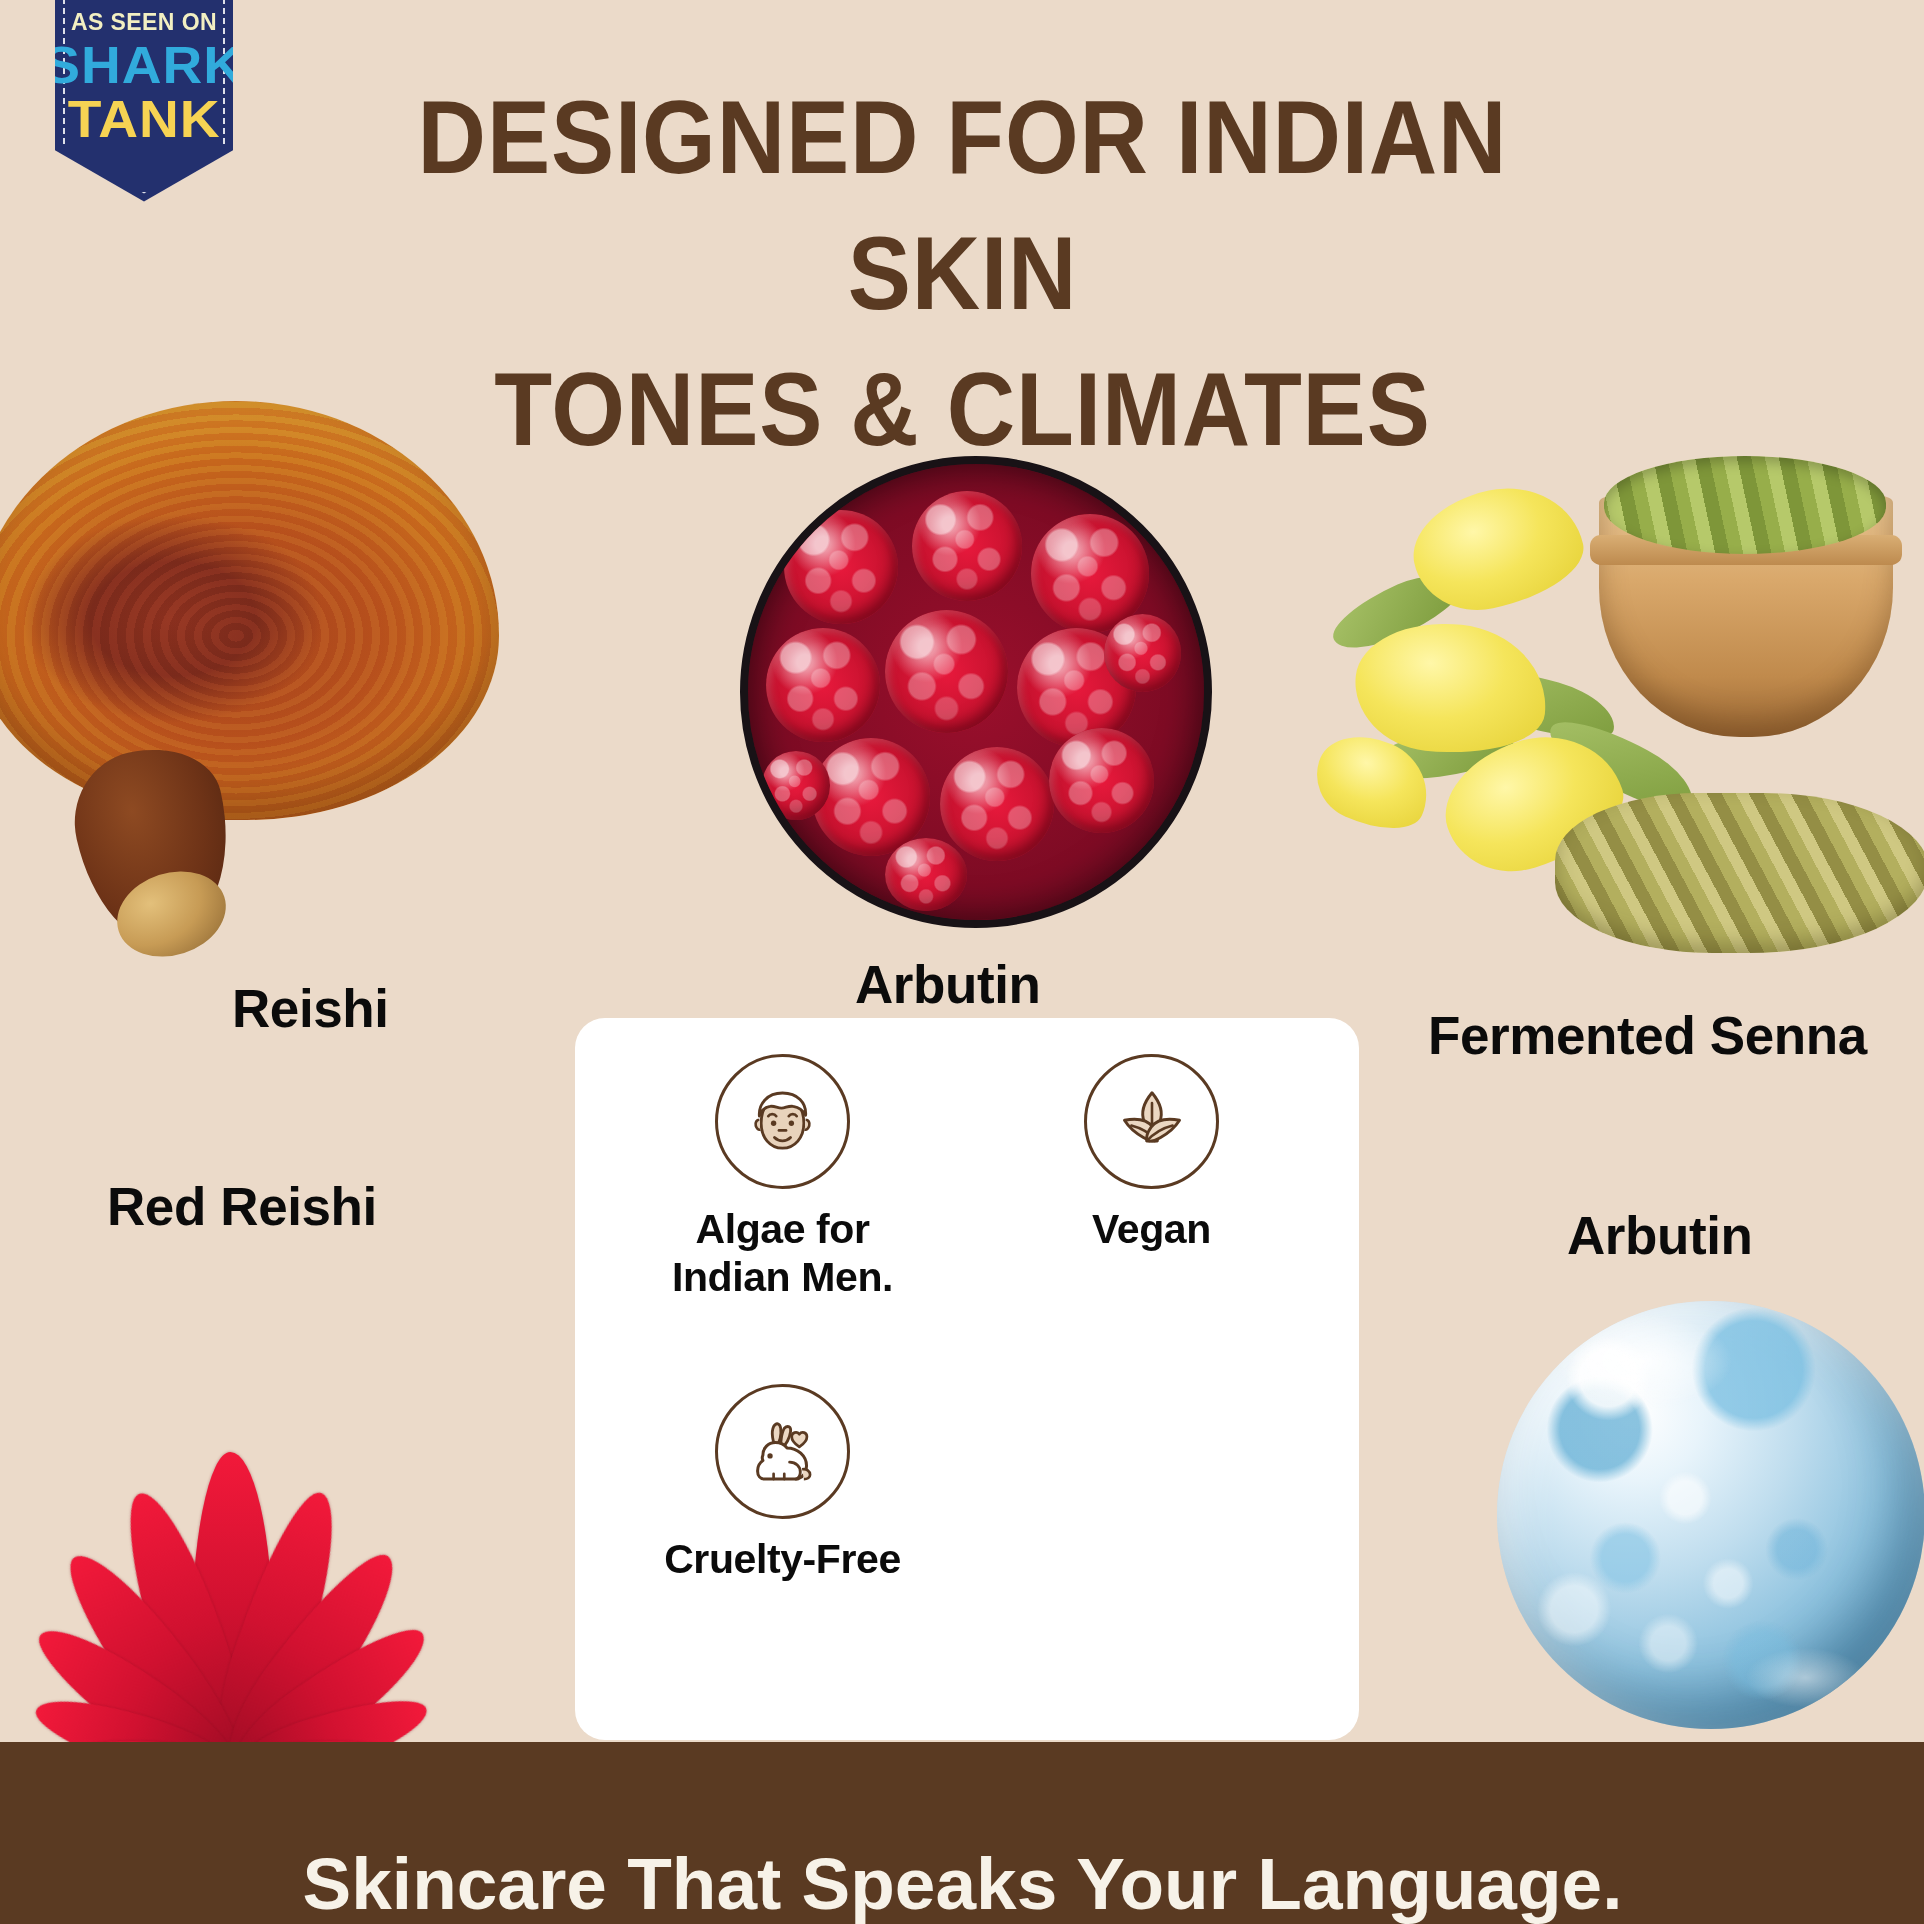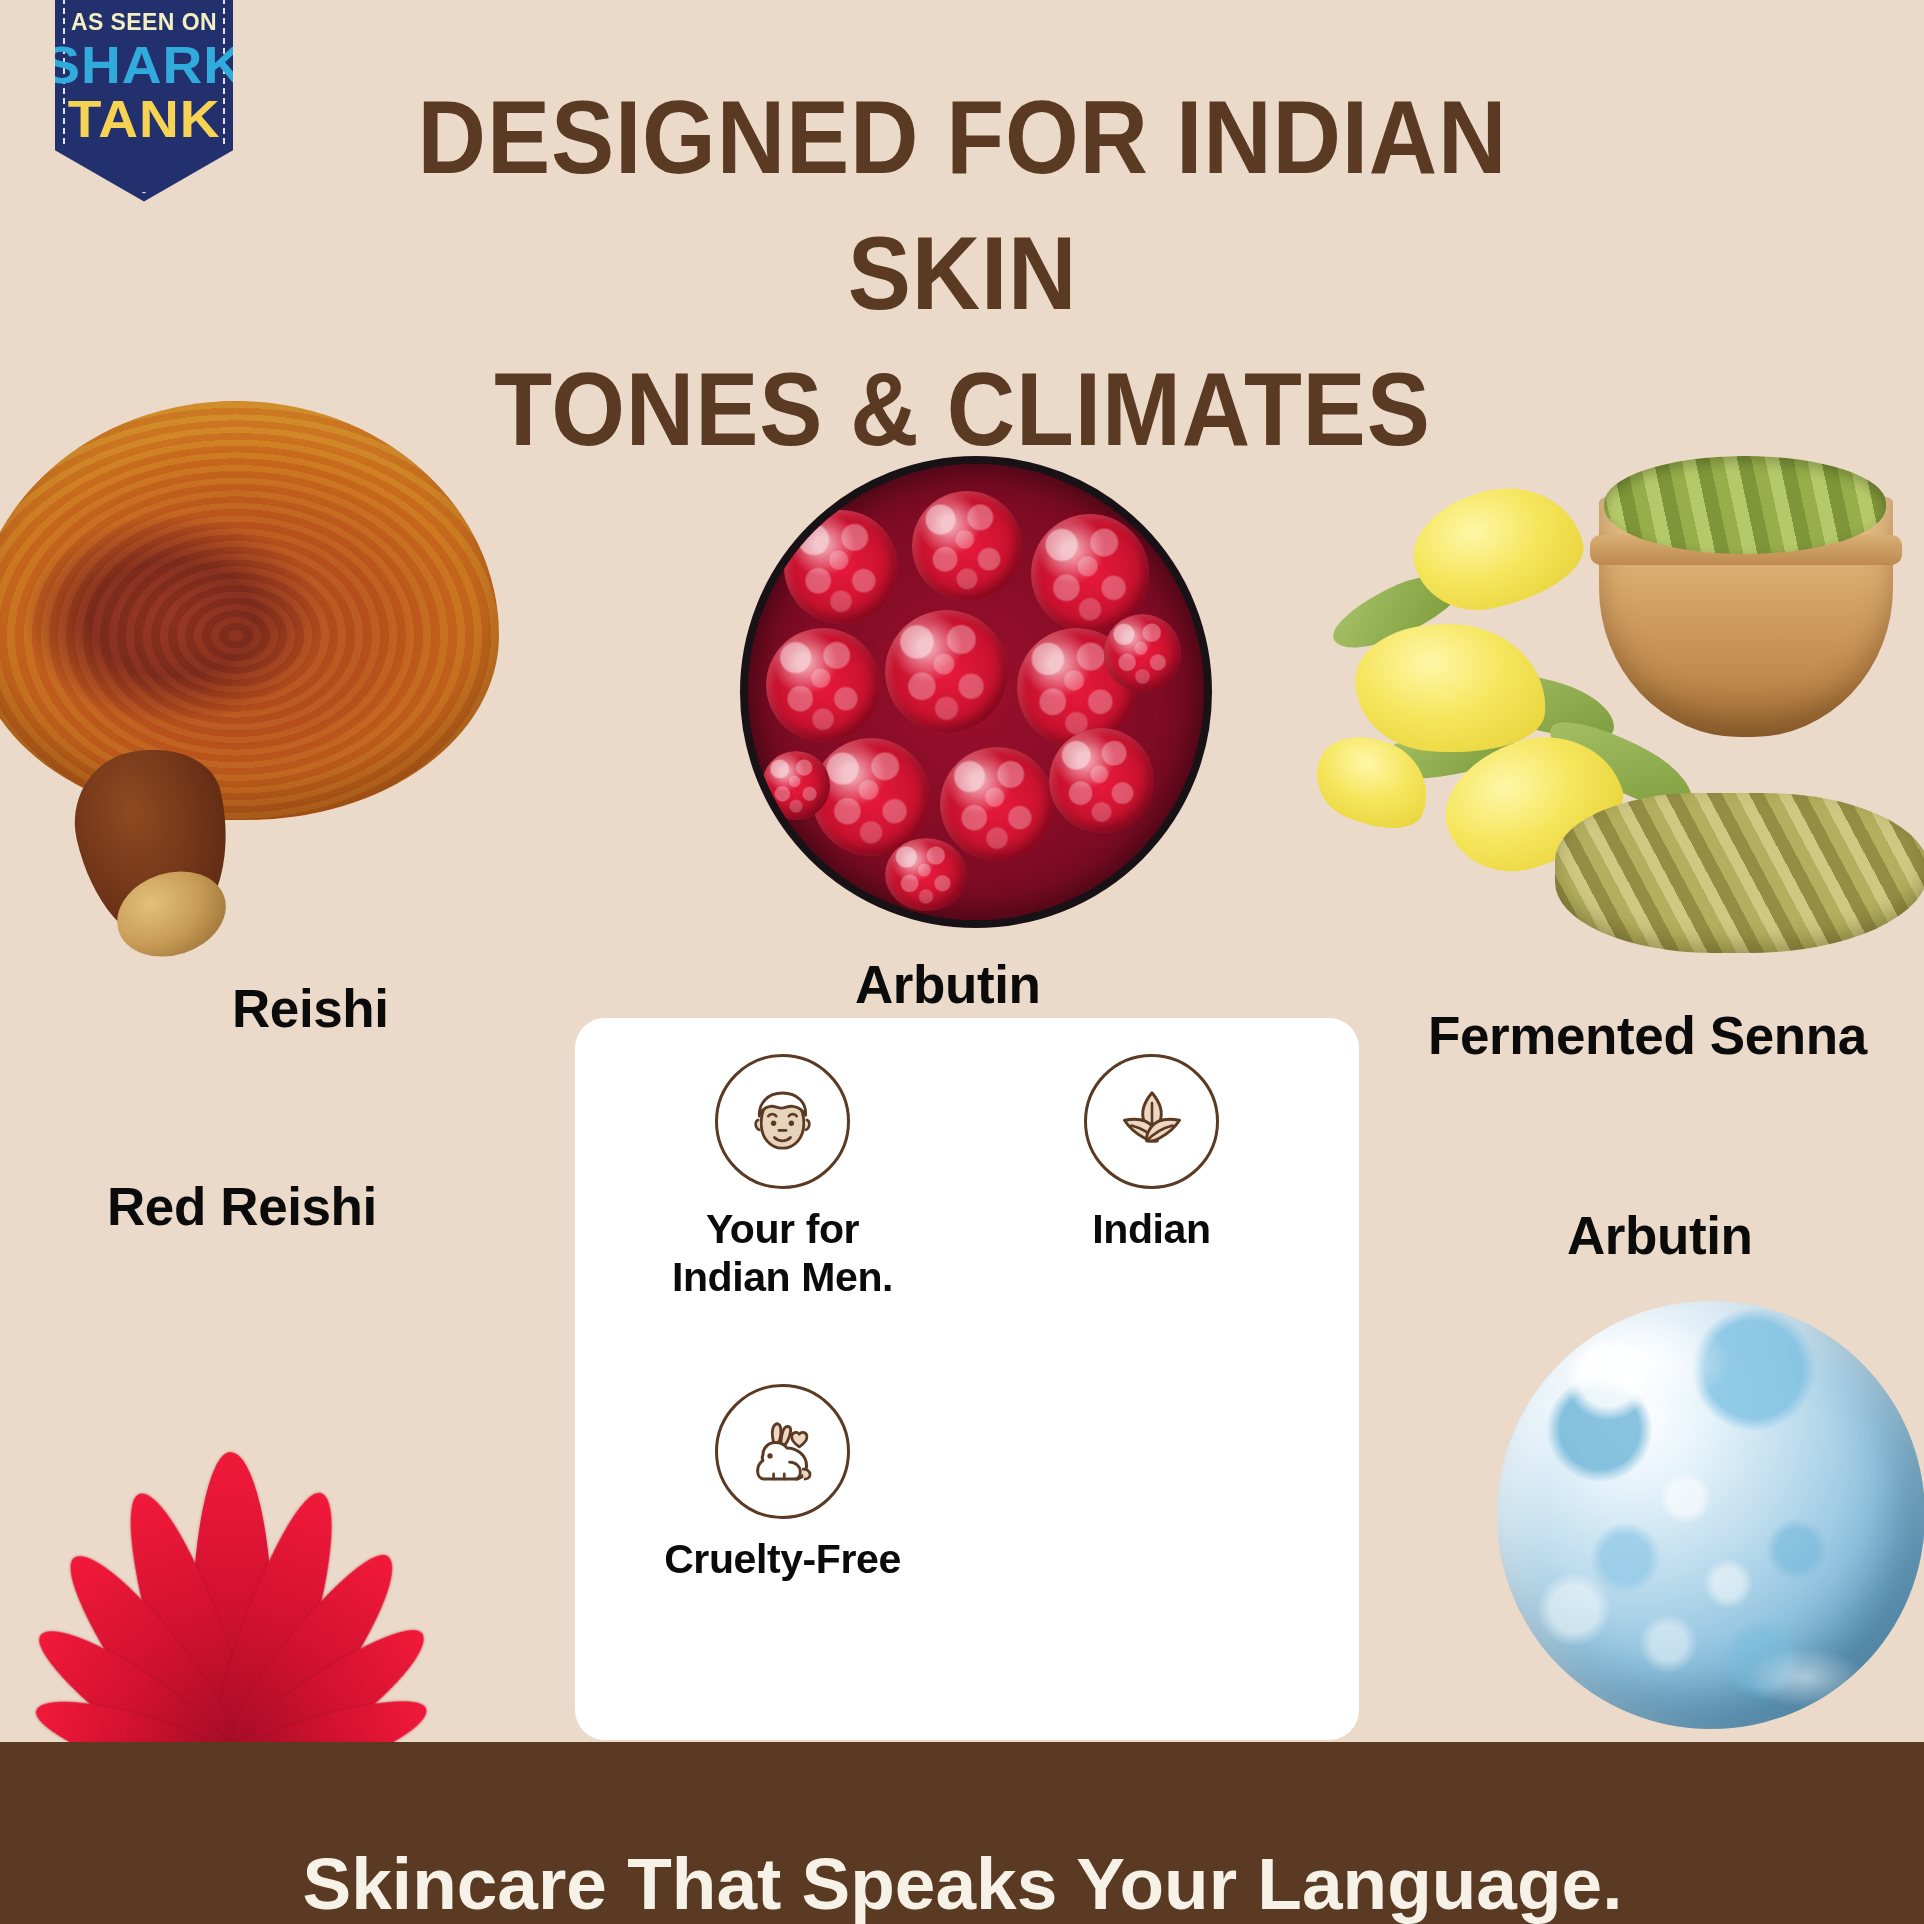--- a/index.html
+++ b/index.html
@@ -322,39 +322,39 @@
           <path d="M76 48c3 0 5 3 4 7-1 3-3 5-5 4" fill="#E8D3BC" stroke="#5A3A22" stroke-width="3"></path>
           <circle cx="40" cy="52" r="3" fill="#5A3A22"></circle>
           <circle cx="60" cy="52" r="3" fill="#5A3A22"></circle>
           <path d="M34 44c2-3 7-3 9 0" stroke="#5A3A22" stroke-width="3" fill="none" stroke-linecap="round"></path>
           <path d="M57 44c2-3 7-3 9 0" stroke="#5A3A22" stroke-width="3" fill="none" stroke-linecap="round"></path>
           <path d="M46 60h8" stroke="#5A3A22" stroke-width="3" stroke-linecap="round"></path>
           <path d="M41 68c5 5 13 5 18 0" stroke="#5A3A22" stroke-width="3.2" fill="none" stroke-linecap="round"></path>
         </svg>
       </div>
       <div class="badge-text">
-        <div>Your for</div>
+        <div>Algae for</div>
         <div>Indian Men.</div>
       </div>
     </div>
 
 
     <div class="badge-item">
       <div class="badge-circle">
         <svg width="86" height="86" viewBox="0 0 100 100">
           <path d="M50 16c10 12 13 24 9 34-3 8-6 12-9 14-3-2-6-6-9-14-4-10-1-22 9-34z" fill="#EBD7C2" stroke="#5A3A22" stroke-width="3.4" stroke-linejoin="round"></path>
           <path d="M50 28v36" stroke="#5A3A22" stroke-width="3" stroke-linecap="round"></path>
           <path d="M18 48c16-3 27 0 33 8 5 7 6 12 5 16-4 1-9 0-16-4-9-5-17-12-22-20z" fill="#EBD7C2" stroke="#5A3A22" stroke-width="3.4" stroke-linejoin="round"></path>
           <path d="M26 54c12 3 22 9 30 18" stroke="#5A3A22" stroke-width="3" fill="none" stroke-linecap="round"></path>
           <path d="M82 48c-16-3-27 0-33 8-5 7-6 12-5 16 4 1 9 0 16-4 9-5 17-12 22-20z" fill="#EBD7C2" stroke="#5A3A22" stroke-width="3.4" stroke-linejoin="round"></path>
           <path d="M74 54c-12 3-22 9-30 18" stroke="#5A3A22" stroke-width="3" fill="none" stroke-linecap="round"></path>
         </svg>
       </div>
       <div class="badge-text">
-        <div>Indian</div>
+        <div>Vegan</div>
       </div>
     </div>
 
     <div class="badge-item">
       <div class="badge-circle">
         <svg width="89" height="89" viewBox="0 0 100 100">
           <path d="M40 22c3-5 7-4 8 2 1 7-1 16-5 20-4-3-6-16-3-22z" fill="#EBD7C2" stroke="#5A3A22" stroke-width="3.2" stroke-linejoin="round"></path>
           <path d="M52 24c4-4 8-2 7 4-1 7-5 15-10 18-2-4 0-17 3-22z" fill="#EBD7C2" stroke="#5A3A22" stroke-width="3.2" stroke-linejoin="round"></path>
           <path d="M28 54c0-8 6-14 14-14 6 0 10 2 13 6 12 0 22 9 22 20 0 8-4 13-10 15H30c-5 0-8-4-8-9 0-6 3-10 6-12-1-2-1-4 0-6z" fill="#fff" stroke="#5A3A22" stroke-width="3.4" stroke-linejoin="round"></path>
           <circle cx="36" cy="55" r="3" fill="#5A3A22"></circle>

